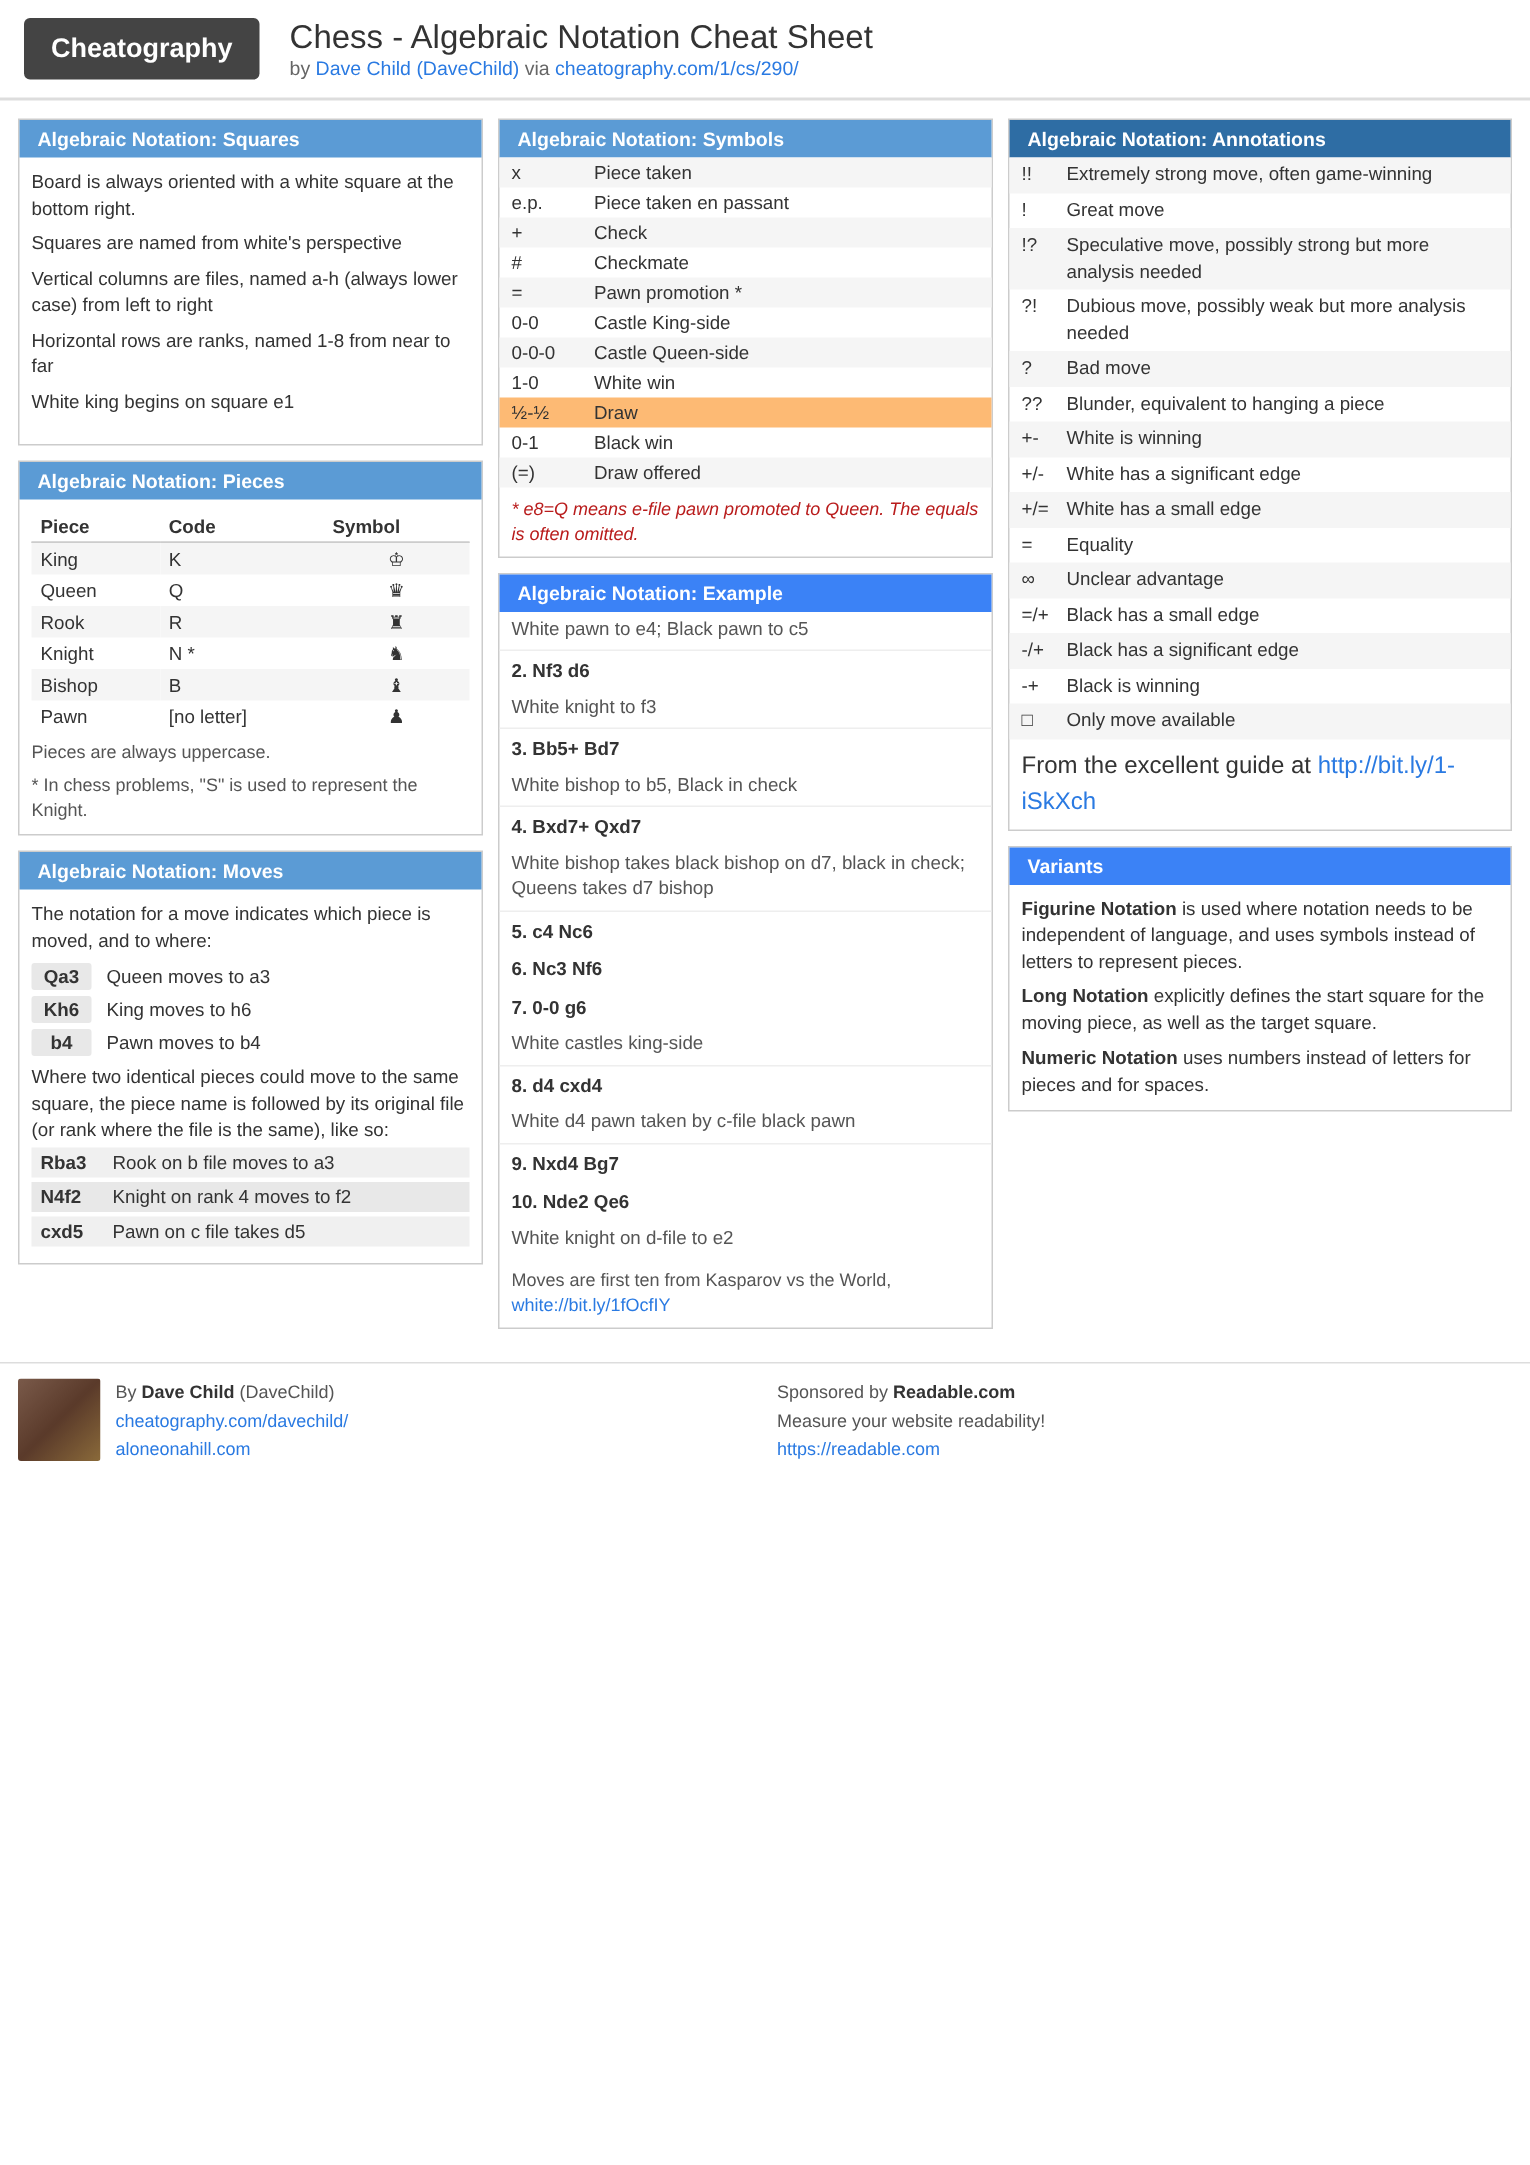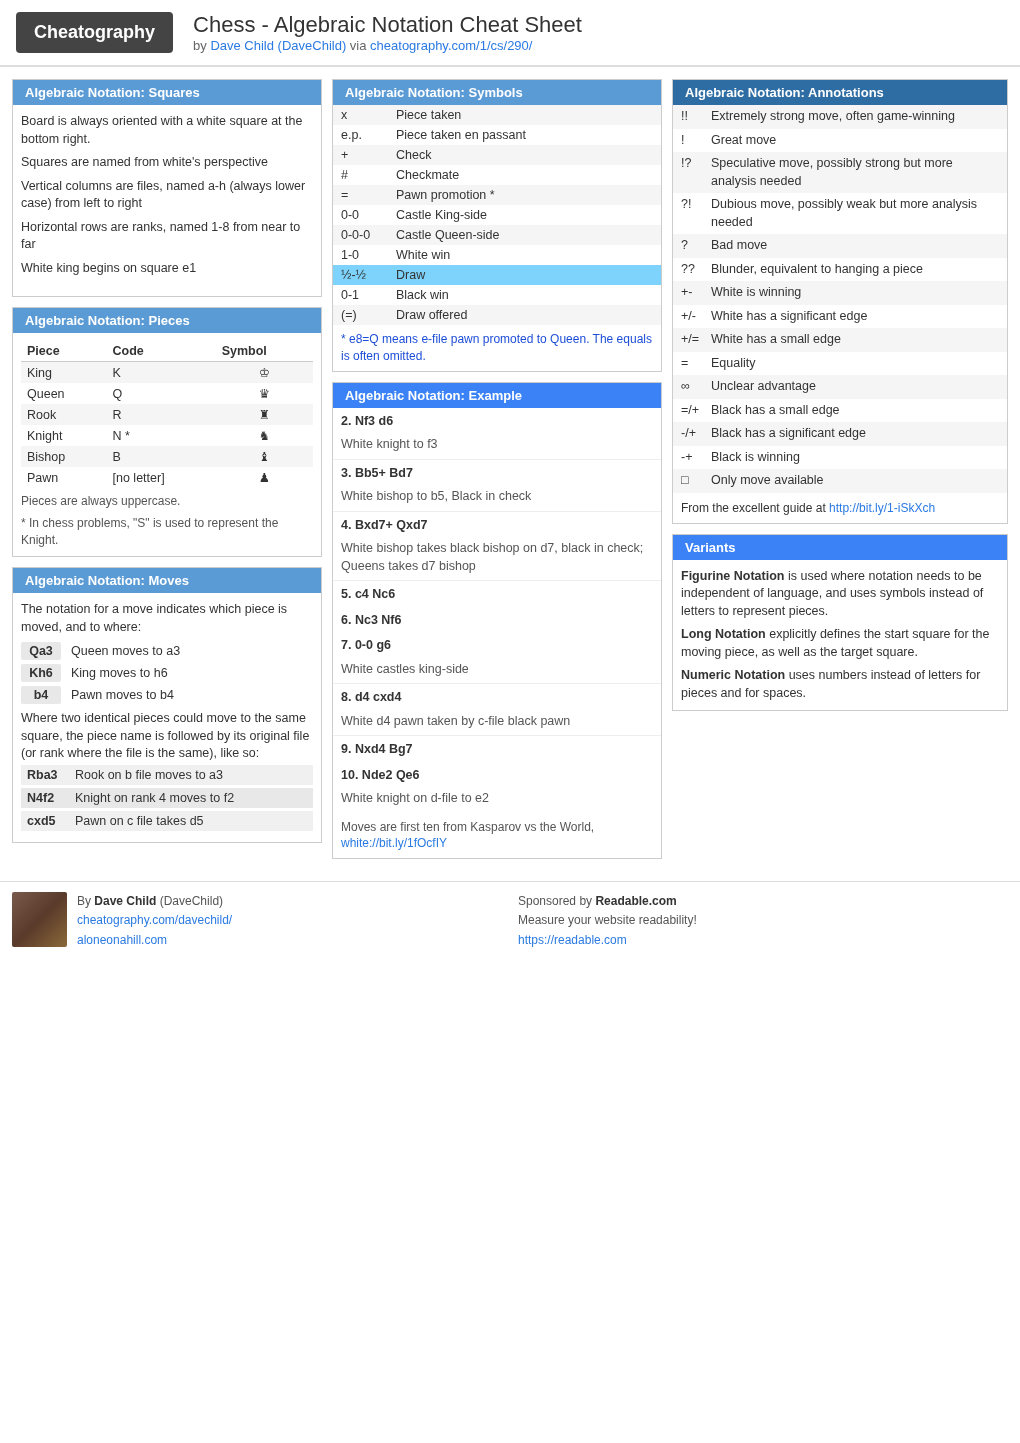--- a/index.html
+++ b/index.html
@@ -178,22 +178,23 @@
     .sym-code {
       min-width: 55px;
       font-size: 12.5px;
       color: #333;
     }
     .sym-desc { font-size: 12.5px; }
 
     .symbols-note {
       padding: 6px 8px;
       font-size: 12px;
-      color: #1d4ed8;
-      line-height: 1.4;
+      color: #b91c1c;
+      line-height: 1.4;
+      font-style: italic;
     }
 
     
     .example-row {
       padding: 3px 8px;
       font-size: 12.5px;
       line-height: 1.4;
     }
     .example-row.move-num {
       font-weight: bold;
@@ -225,21 +226,21 @@
     .annot-sym {
       min-width: 30px;
       font-weight: normal;
       color: #333;
       flex-shrink: 0;
     }
     .annot-desc { font-size: 12.5px; line-height: 1.4; }
 
     .annot-footer {
       padding: 6px 8px;
-      font-size: 12px;
+      font-size: 16px;
       line-height: 1.5;
     }
     .annot-footer a { color: #2a7ae2; text-decoration: none; }
 
     
     .variants-content {
       padding: 8px;
     }
     .variants-content p {
       font-size: 12.5px;
@@ -436,39 +437,40 @@
     <span class="sym-desc">Castle King-side</span>
           </div>
           <div class="symbol-row" style="background: rgb(245, 245, 245);">
             <span class="sym-code">0-0-0</span>
     <span class="sym-desc">Castle Queen-side</span>
           </div>
           <div class="symbol-row">
             <span class="sym-code">1-0</span>
     <span class="sym-desc">White win</span>
           </div>
-          <div class="symbol-row" style="background: #7dd3fc;">
+          <div class="symbol-row" style="background: #fdba74;">
             <span class="sym-code">½-½</span>
     <span class="sym-desc">Draw</span>
           </div>
           <div class="symbol-row">
             <span class="sym-code">0-1</span>
     <span class="sym-desc">Black win</span>
           </div>
           <div class="symbol-row" style="background: rgb(245, 245, 245);">
             <span class="sym-code">(=)</span>
     <span class="sym-desc">Draw offered</span>
           </div>
         </div>
       <div class="symbols-note">* e8=Q means e-file pawn promoted to Queen. The equals is often omitted.</div>
     </div>
 
     <div class="section-box">
       <div class="section-header teal">Algebraic Notation: Example</div>
       <div id="example-content">
+          <div class="example-row explanation"> White pawn to e4; Black pawn to c5</div>
           <div class="example-row move-num">2. Nf3 d6</div>
           <div class="example-row explanation"> White knight to f3</div>
           <div class="example-row move-num">3. Bb5+ Bd7</div>
           <div class="example-row explanation"> White bishop to b5, Black in check</div>
           <div class="example-row move-num">4. Bxd7+ Qxd7</div>
           <div class="example-row explanation"> White bishop takes black bishop on d7, black in check; Queens takes d7 bishop</div>
           <div class="example-row move-num">5. c4 Nc6</div>
           <div class="example-row move-num">6. Nc3 Nf6</div>
           <div class="example-row move-num">7. 0-0 g6</div>
           <div class="example-row explanation"> White castles king-side</div>

